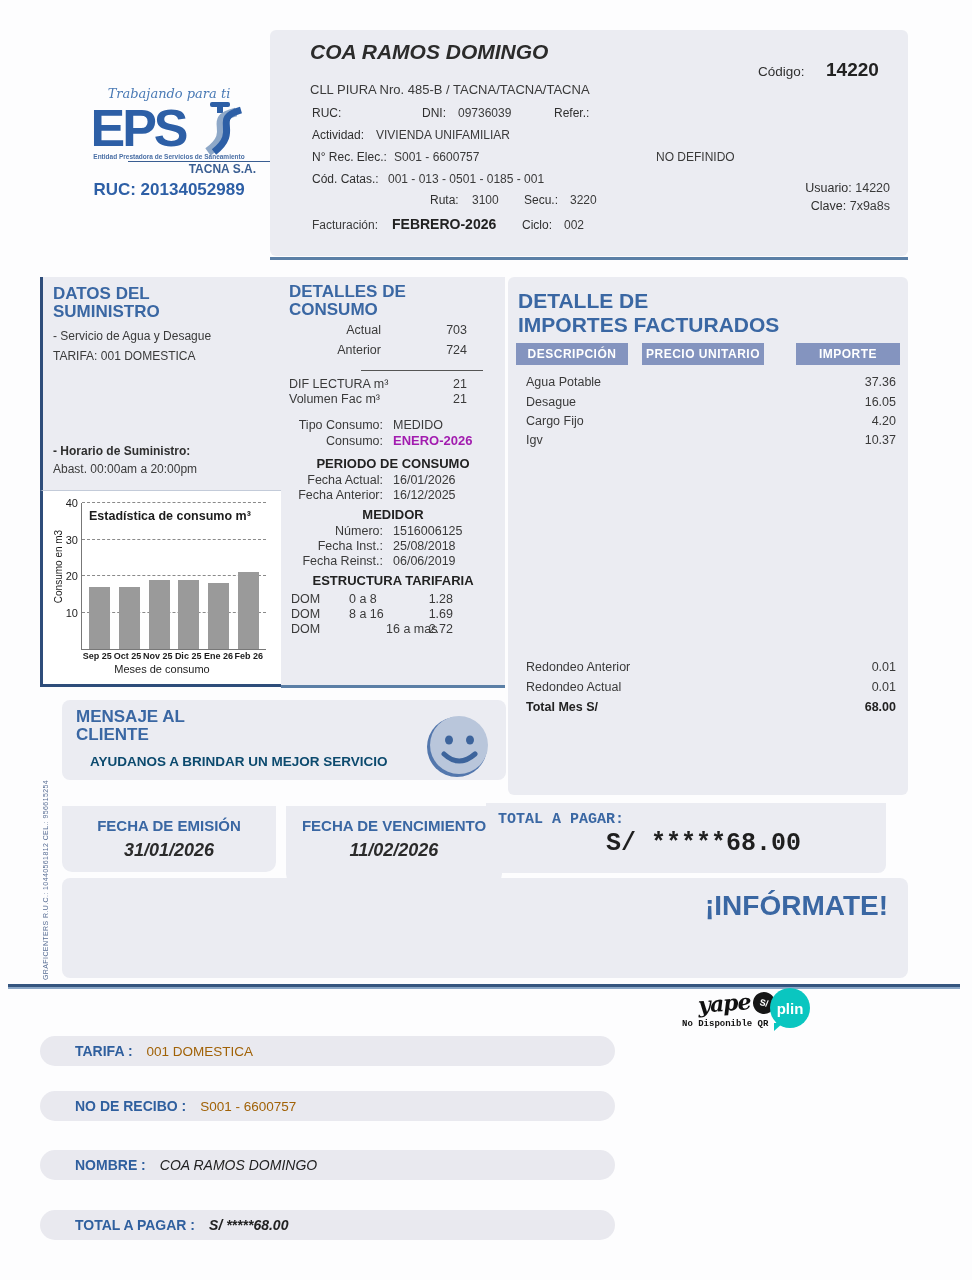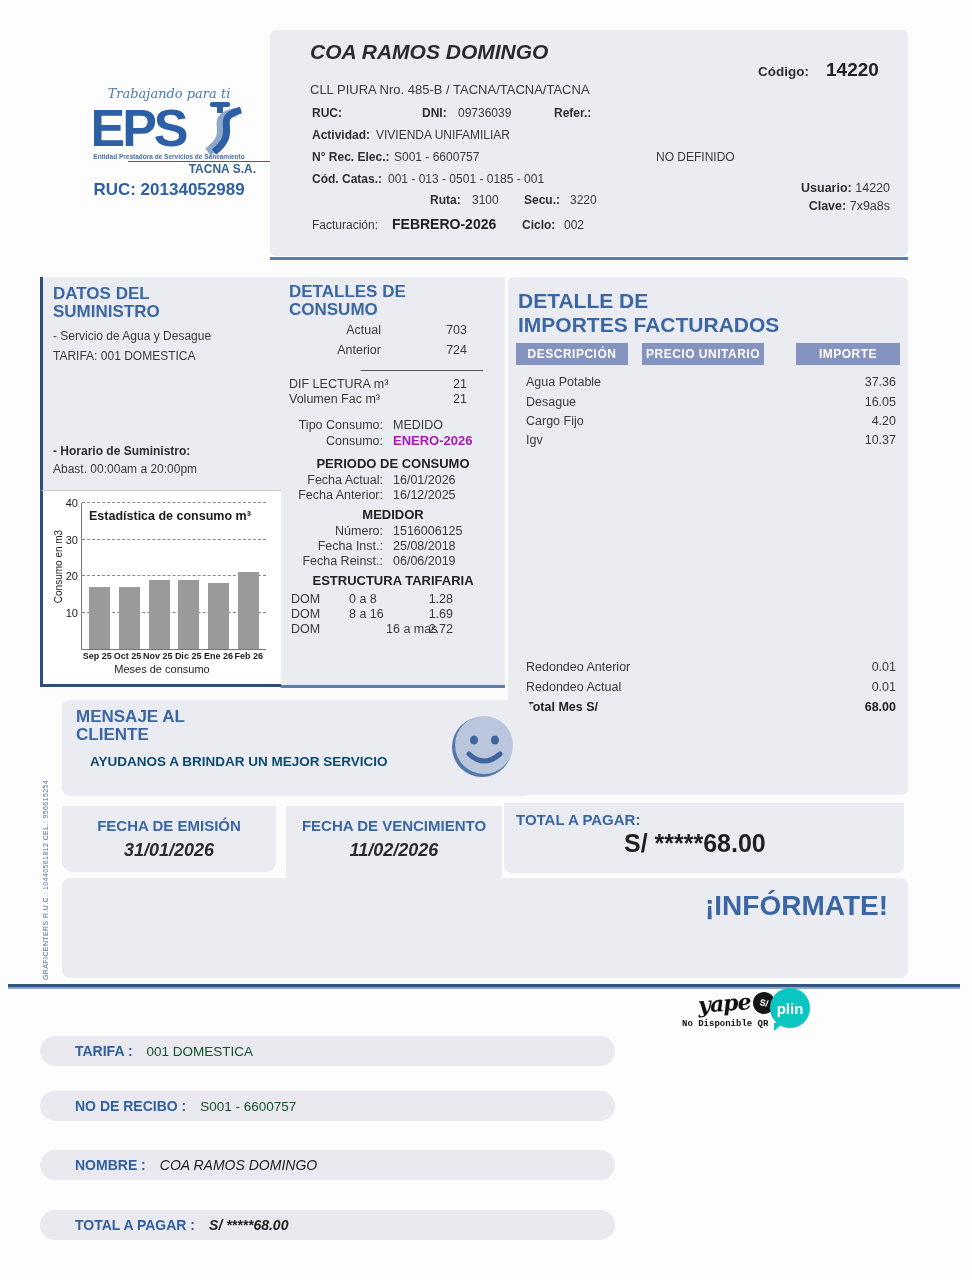--- a/index.html
+++ b/index.html
@@ -7,21 +7,21 @@
         font-family:"Liberation Sans",sans-serif;color:#3a3a3a;}
   .abs{position:absolute;white-space:nowrap;}
   .panel{position:absolute;background:#ebecf2;border-radius:8px;}
   .bold{font-weight:bold;}
 
   
   .hdr{left:270px;top:30px;width:638px;height:226px;border-radius:6px;}
   .hdr-underline{left:270px;top:257px;width:638px;height:3px;background:#5b7fa6;position:absolute;}
   .hname{left:40px;top:10px;font-size:21px;font-weight:bold;font-style:italic;color:#2b2b2b;}
   .hrow{font-size:12px;color:#3a3a3a;}
-  .hlbl{font-weight:bold;color:#2f2f2f;}
+  .hlbl{font-weight:normal;color:#2f2f2f;}
 
   
   .logo{position:absolute;left:58px;top:86px;width:222px;height:138px;text-align:center;}
   .tagline{font-family:"DejaVu Serif",serif;font-style:italic;color:#4a7ab5;font-size:13px;}
   .brandrow{display:flex;align-items:center;justify-content:center;height:58px;margin-top:-2px;}
   .brand{font-size:52px;font-weight:bold;letter-spacing:-3px;color:#2d5fa6;line-height:1;}
   .logo-sub{font-size:6.5px;font-weight:bold;color:#4a6fa5;margin-top:-4px;}
   .logo-co{font-size:12px;font-weight:bold;color:#3a5e92;text-align:right;padding-right:14px;
            border-top:1px solid #3a5e92;margin:1px 10px 0 70px;}
   .logo-ruc{font-size:17px;font-weight:bold;color:#2d5fa6;margin-top:4px;}
@@ -56,31 +56,31 @@
 
   
   .importes{left:508px;top:277px;width:400px;height:518px;border-radius:6px;}
   .importes .sec-title{position:absolute;left:10px;top:12px;font-size:21px;line-height:1.12;}
   .pill{position:absolute;height:22px;background:#8494bf;color:#fff;font-size:12px;font-weight:bold;
         text-align:center;line-height:22px;letter-spacing:0.5px;}
   .irow-desc{font-size:12.5px;color:#3a3a3a;}
   .irow-val{font-size:12.5px;color:#3a3a3a;text-align:right;}
 
   
-  .mensaje{left:62px;top:700px;width:444px;height:96px;padding-left:25px;}
+  .mensaje{left:62px;top:700px;width:444px;height:80px;}
   .mensaje .sec-title{position:absolute;left:14px;top:8px;}
   .mensaje-body{position:absolute;left:28px;top:54px;font-size:13.5px;font-weight:bold;color:#0c4a6e;}
   .smiley{position:absolute;right:16px;top:14px;}
 
   
   .femis{left:62px;top:806px;width:214px;height:66px;border-radius:0 0 10px 10px;}
   .fvenc{left:286px;top:806px;width:216px;height:78px;border-radius:0 0 10px 10px;}
   .ftitle{position:absolute;left:0;top:11px;width:100%;text-align:center;font-size:15px;font-weight:bold;color:#3a67a3;}
   .fdate{position:absolute;left:0;top:34px;width:100%;text-align:center;font-size:18px;font-weight:bold;font-style:italic;color:#2b2b2b;}
-  .totalbox{left:504px;top:803px;width:400px;height:70px;border-radius:0 0 8px 8px;}
+  .totalbox{left:486px;top:803px;width:400px;height:70px;border-radius:0 0 8px 8px;font-family:Liberation Mono, monospace;}
   .total-lbl{position:absolute;left:12px;top:8px;font-size:15px;font-weight:bold;color:#3a67a3;}
   .total-val{position:absolute;left:120px;top:26px;font-size:25px;font-weight:bold;color:#1f1f1f;}
 
   .informate{left:62px;top:878px;width:846px;height:100px;}
   .informate-text{position:absolute;right:20px;top:12px;font-size:28px;font-weight:bold;color:#3a67a3;}
 
   .sidetext{position:absolute;left:42px;top:768px;height:212px;writing-mode:vertical-rl;
             transform:rotate(180deg);font-size:7px;color:#5a6f95;letter-spacing:0.4px;}
 
   .sep{position:absolute;left:8px;top:984px;width:952px;height:5px;
@@ -96,21 +96,21 @@
         color:#fff;font-weight:bold;font-size:15px;display:flex;align-items:center;justify-content:center;}
   .plin::after{content:"";position:absolute;left:4px;bottom:-3px;width:0;height:0;
                border-left:9px solid #0ac6c0;border-bottom:8px solid transparent;}
   .qrnote{position:absolute;left:682px;top:1019px;font-family:"Liberation Mono",monospace;
           font-size:9px;font-weight:bold;color:#111;}
 
   
   .frow{position:absolute;left:40px;width:575px;height:30px;background:#e9e9ef;border-radius:15px;
         display:flex;align-items:center;padding-left:35px;box-sizing:border-box;}
   .frow .lbl{font-size:14px;font-weight:bold;color:#2f5f9e;margin-right:14px;}
-  .frow .val{font-size:13.5px;color:#14532d;}
+  .frow .val{font-size:13.5px;color:#a16207;}
   .frow .val.it{font-style:italic;font-size:14px;color:#222;}
   .frow .val.itb{font-style:italic;font-weight:bold;font-size:14px;color:#222;}
 </style>
 </head>
 <body>
 
 <div class="page">
 
   <div class="panel hdr">
     <div class="abs hname">COA RAMOS DOMINGO</div>

